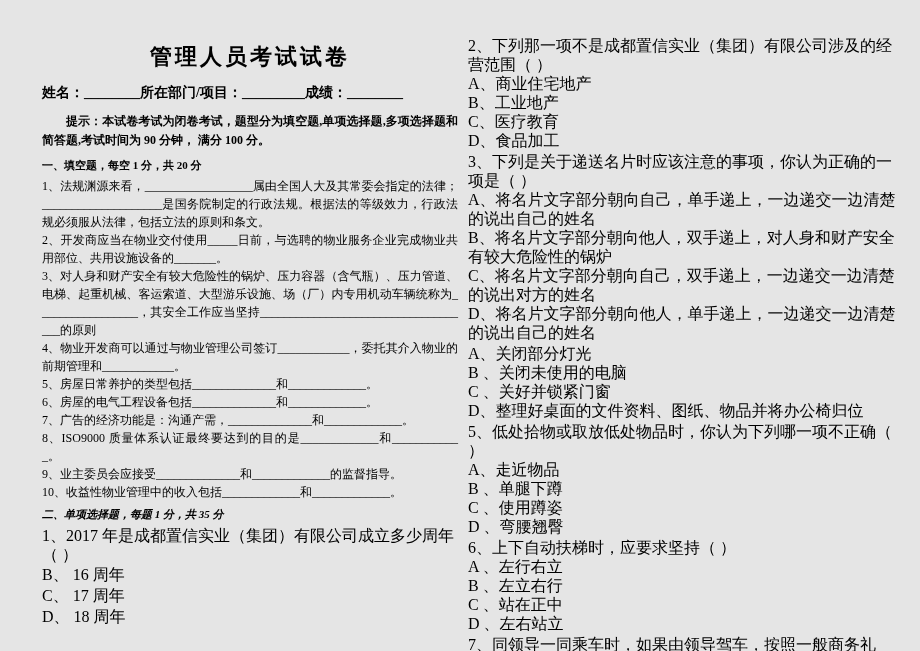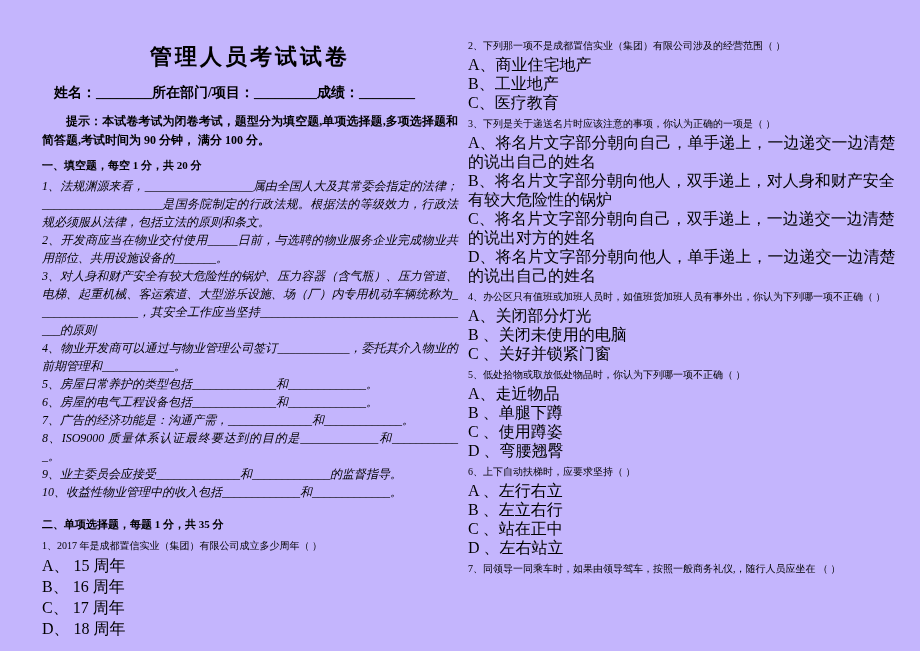--- a/index.html
+++ b/index.html
@@ -6,71 +6,70 @@
     margin: 0;
     padding: 0;
     background: #ffffff;
     color: #000000;
     font-family: "Liberation Serif", "DejaVu Serif", serif;
   }
   .page {
     position: relative;
     width: 920px;
     height: 651px;
-    background: #c4b5fd;
+    background: #e5e5e5;
     overflow: hidden;
   }
   .col {
     position: absolute;
     top: 36px;
   }
   .col-left  { left: 42px;  width: 416px; }
   .col-right { left: 468px; width: 438px; }
 
   .title {
     margin: 6px 0 12px 0;
     text-align: center;
     font-size: 22px;
     font-weight: bold;
     letter-spacing: 3px;
   }
   .name-line {
-    margin: 4px 0 10px 12px;
+    margin: 4px 0 10px 0;
     font-size: 14px;
     font-weight: bold;
     white-space: nowrap;
   }
   .name-line .blank { font-weight: bold; letter-spacing: 0; }
   .hint {
     margin: 2px 0 8px 0;
     font-size: 12px;
     line-height: 19px;
     text-indent: 2em;
     text-align: justify;
     font-weight: bold;
   }
   .sec-title {
     margin: 8px 0 4px 0;
     font-size: 11px;
     font-weight: bold;
   }
-  .sec-title.sec2 { margin-top: 16px; }
+  .sec-title.sec2 { margin-top: 6px; font-style: italic; }
   .fill-item {
     margin: 0;
     font-size: 12px;
     line-height: 18px;
     word-break: break-all;
     text-align: justify;
-    font-style: italic;
   }
   .q { margin-top: 2px; }
   .q:first-child { margin-top: 0; }
   .q-stem {
     margin: 0;
-    font-size: 10px;
+    font-size: 16px;
     line-height: 19px;
   }
   .opt {
     margin: 0;
     font-size: 16px;
     line-height: 19px;
   }
   .col-left .opt { line-height: 21px; }
 </style>
 </head>
@@ -96,50 +95,50 @@
     <p class="fill-item">6、房屋的电气工程设备包括______________和_____________。</p>
     <p class="fill-item">7、广告的经济功能是：沟通产需，______________和_____________。</p>
     <p class="fill-item">8、ISO9000 质量体系认证最终要达到的目的是_____________和____________。</p>
     <p class="fill-item">9、业主委员会应接受______________和_____________的监督指导。</p>
     <p class="fill-item">10、收益性物业管理中的收入包括_____________和_____________。</p>
 
     <h2 class="sec-title sec2">二、单项选择题，每题 1 分，共 35 分</h2>
 
     <div class="q">
       <p class="q-stem">1、2017 年是成都置信实业（集团）有限公司成立多少周年（    ）</p>
-      <p class="opt">A、 15 周年</p>
       <p class="opt">B、 16 周年</p>
       <p class="opt">C、 17 周年</p>
       <p class="opt">D、 18 周年</p>
     </div>
 
   </section>
 
   <section class="col col-right">
 
     <div class="q">
       <p class="q-stem">2、下列那一项不是成都置信实业（集团）有限公司涉及的经营范围（    ）</p>
       <p class="opt">A、商业住宅地产</p>
       <p class="opt">B、工业地产</p>
       <p class="opt">C、医疗教育</p>
+      <p class="opt">D、食品加工</p>
     </div>
 
     <div class="q">
       <p class="q-stem">3、下列是关于递送名片时应该注意的事项，你认为正确的一项是（    ）</p>
       <p class="opt">A、将名片文字部分朝向自己，单手递上，一边递交一边清楚的说出自己的姓名</p>
       <p class="opt">B、将名片文字部分朝向他人，双手递上，对人身和财产安全有较大危险性的锅炉</p>
       <p class="opt">C、将名片文字部分朝向自己，双手递上，一边递交一边清楚的说出对方的姓名</p>
       <p class="opt">D、将名片文字部分朝向他人，单手递上，一边递交一边清楚的说出自己的姓名</p>
     </div>
 
     <div class="q">
-      <p class="q-stem">4、办公区只有值班或加班人员时，如值班货加班人员有事外出，你认为下列哪一项不正确（    ）</p>
       <p class="opt">A、关闭部分灯光</p>
       <p class="opt">B 、关闭未使用的电脑</p>
       <p class="opt">C 、关好并锁紧门窗</p>
+      <p class="opt">D、整理好桌面的文件资料、图纸、物品并将办公椅归位</p>
     </div>
 
     <div class="q">
       <p class="q-stem">5、低处拾物或取放低处物品时，你认为下列哪一项不正确（    ）</p>
       <p class="opt">A、走近物品</p>
       <p class="opt">B 、单腿下蹲</p>
       <p class="opt">C 、使用蹲姿</p>
       <p class="opt">D 、弯腰翘臀</p>
     </div>
 

